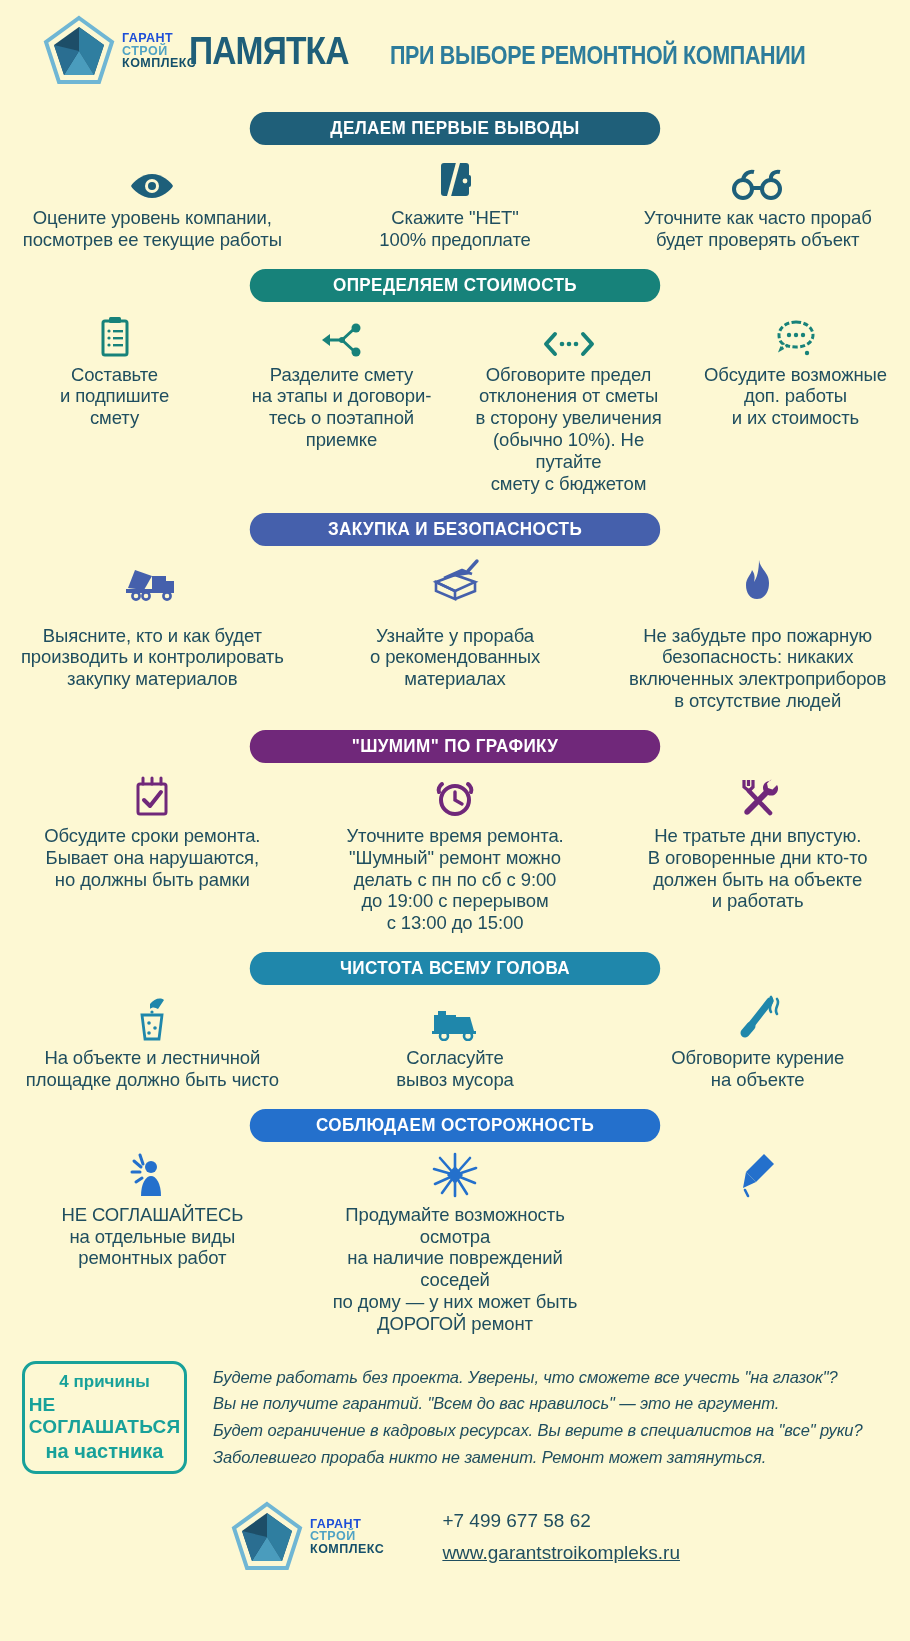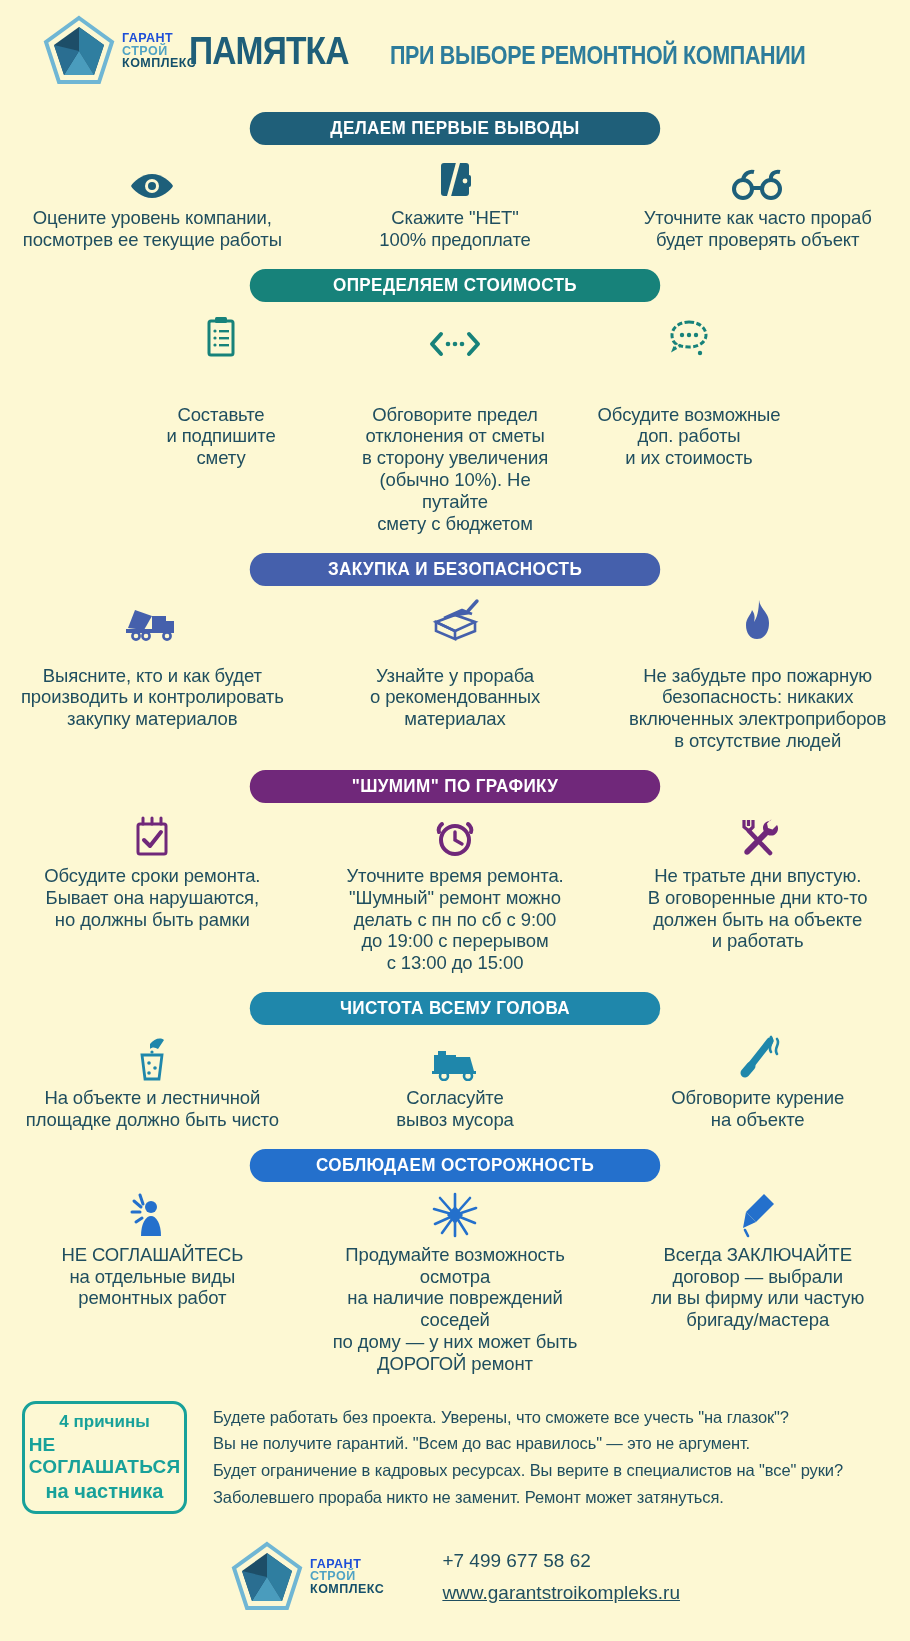--- a/index.html
+++ b/index.html
@@ -41,38 +41,38 @@
   .items{display:flex;justify-content:center;align-items:flex-start;
      margin-top:10px;padding:0 1px;}
   .item{display:flex;flex-direction:column;align-items:center;padding:0 8px;}
   .icon{height:46px;display:flex;align-items:flex-end;justify-content:center;margin-bottom:6px;}
   .icon svg{display:block;}
   .txt{font-size:18.5px;line-height:1.18;text-align:center;color:#1f4e5f;
        letter-spacing:-.1px;white-space:pre-line;}
 
   .sec{margin-top:18px;}
   .sec1 .item{width:300px;}
-  .sec2 .item{width:218px;gap:40px;}
+  .sec2 .item{width:218px;}
   .sec3 .item{width:300px;gap:17px;}
   .sec4 .item{width:300px;}
   .sec5 .item{width:300px;}
   .sec6 .item{width:300px;}
 
   
   .reasons{display:flex;align-items:center;margin:26px 0 0 0;padding:0 22px;}
   .reasons-badge{
     width:165px;min-height:104px;border:3px solid #18a19a;border-radius:14px;
     display:flex;flex-direction:column;align-items:center;justify-content:center;
     color:#18a19a;text-align:left;padding:8px 20px;box-sizing:border-box;
   }
   .rb1{font-size:17px;font-weight:bold;}
   .rb2{font-size:19px;font-weight:bold;letter-spacing:.2px;margin:2px 0;}
   .rb3{font-size:20px;font-weight:bold;}
   .reasons-list{margin-left:26px;flex:1;}
-  .reasons-list div{font-size:16.5px;line-height:1.62;color:#1f4e5f;letter-spacing:-.1px;}
+  .reasons-list div{font-size:16.5px;line-height:1.62;color:#1f4e5f;letter-spacing:-.1px;font-style:italic;}
 
   
   .footer{display:flex;align-items:center;justify-content:center;margin-top:26px;}
   .footer .logo-wrap{margin-left:0;}
   .contacts{margin-left:58px;}
   .contacts div{font-size:19px;line-height:1.65;color:#1f4e5f;}
   .contacts .url{text-decoration:underline;}
 </style>
 </head>
 <body>
@@ -165,20 +165,35 @@
                 <rect x="15" y="28" width="10" height="2.4"></rect>
             </g>
           </svg>
         </span>
         <div class="txt">Составьте
 и подпишите
 смету</div>
       </div>
       <div class="item">
         <span class="icon">
+          <svg width="44" height="36" viewBox="0 0 44 36">
+            <path d="M8 18 L22 18 M22 18 L34 7 M22 18 L34 29" stroke="#17827a" stroke-width="3" fill="none"></path>
+            <polygon points="2,18 10,12 10,24" fill="#17827a"></polygon>
+            <circle cx="36" cy="6" r="4.5" fill="#17827a"></circle>
+            <circle cx="36" cy="30" r="4.5" fill="#17827a"></circle>
+            <circle cx="22" cy="18" r="3" fill="#17827a"></circle>
+          </svg>
+        </span>
+        <div class="txt">Разделите смету
+на этапы и договори-
+тесь о поэтапной
+приемке</div>
+      </div>
+      <div class="item">
+        <span class="icon">
           <svg width="54" height="28" viewBox="0 0 54 28">
             <path d="M13 4 L4 14 L13 24" stroke="#17827a" stroke-width="4" fill="none" stroke-linecap="round" stroke-linejoin="round"></path>
             <path d="M41 4 L50 14 L41 24" stroke="#17827a" stroke-width="4" fill="none" stroke-linecap="round" stroke-linejoin="round"></path>
             <circle cx="20" cy="14" r="2.3" fill="#17827a"></circle>
             <circle cx="27" cy="14" r="2.3" fill="#17827a"></circle>
             <circle cx="34" cy="14" r="2.3" fill="#17827a"></circle>
           </svg>
         </span>
         <div class="txt">Обговорите предел
 отклонения от сметы
@@ -389,24 +404,20 @@
 ДОРОГОЙ ремонт</div>
       </div>
       <div class="item">
         <span class="icon">
           <svg width="36" height="46" viewBox="0 0 36 46">
             <polygon points="24,2 34,12 16,30 6,20" fill="#2470cc"></polygon>
             <polygon points="16,30 6,20 3,36" fill="#2470cc"></polygon>
             <path d="M5 38 L8 44" stroke="#2470cc" stroke-width="2.6" stroke-linecap="round"></path>
           </svg>
         </span>
-        <div class="txt">Всегда ЗАКЛЮЧАЙТЕ
-договор — выбрали
-ли вы фирму или частую
-бригаду/мастера</div>
       </div>
     </div>
   </div>
 
   <div class="reasons">
     <div class="reasons-badge">
       <div class="rb1">4 причины</div>
       <div class="rb2">НЕ СОГЛАШАТЬСЯ</div>
       <div class="rb3">на частника</div>
     </div>

